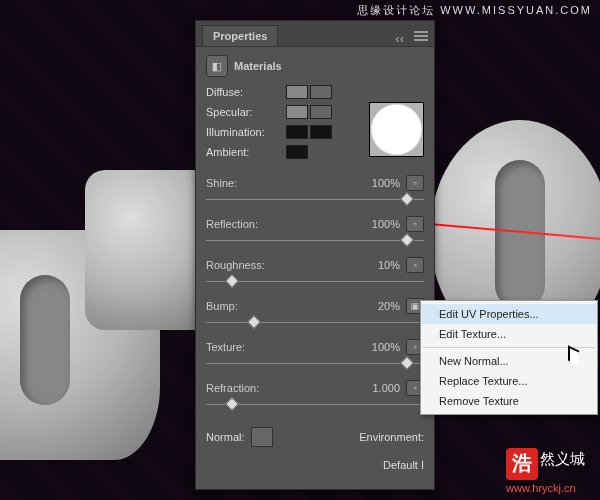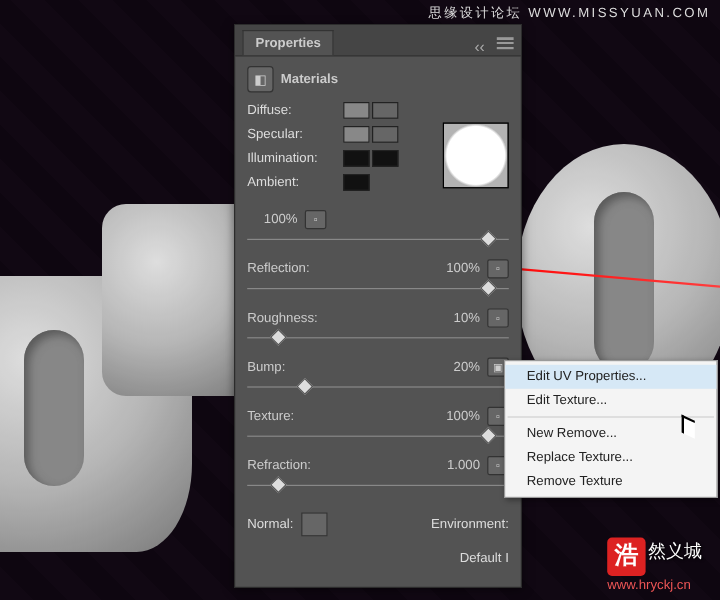--- a/index.html
+++ b/index.html
@@ -114,20 +114,21 @@
         </div>
     </div>
 
     <div class="preview"></div>
   </div>
 
   <div class="sliders">
 
     <div class="sl-row">
       <div class="sl-head">
+          <span class="lbl">Shine:</span>
           <span class="val">100%</span>
           <span class="btn">▫</span>
         </div>
       <div class="track">
           <div class="thumb" style="left:92%"></div>
         </div>
     </div>
 
     <div class="sl-row">
       <div class="sl-head">
@@ -193,21 +194,21 @@
   </div>
   <div class="bottom-row" style="justify-content:flex-end;margin-top:8px">
     <span class="lbl">Default I</span>
   </div>
 </div>
 
 <div class="menu">
   <div class="menu-item hov">Edit UV Properties...</div>
   <div class="menu-item">Edit Texture...</div>
   <div class="menu-sep"></div>
-  <div class="menu-item">New Remove...</div>
+  <div class="menu-item">New Normal...</div>
   <div class="menu-item">Replace Texture...</div>
   <div class="menu-item">Remove Texture</div>
 </div>
 
 <div class="cursor"></div>
 
 <div class="wm2">
   <div class="red">浩</div>
   <div class="txt">然义城</div>
   <div class="url">www.hryckj.cn</div>

